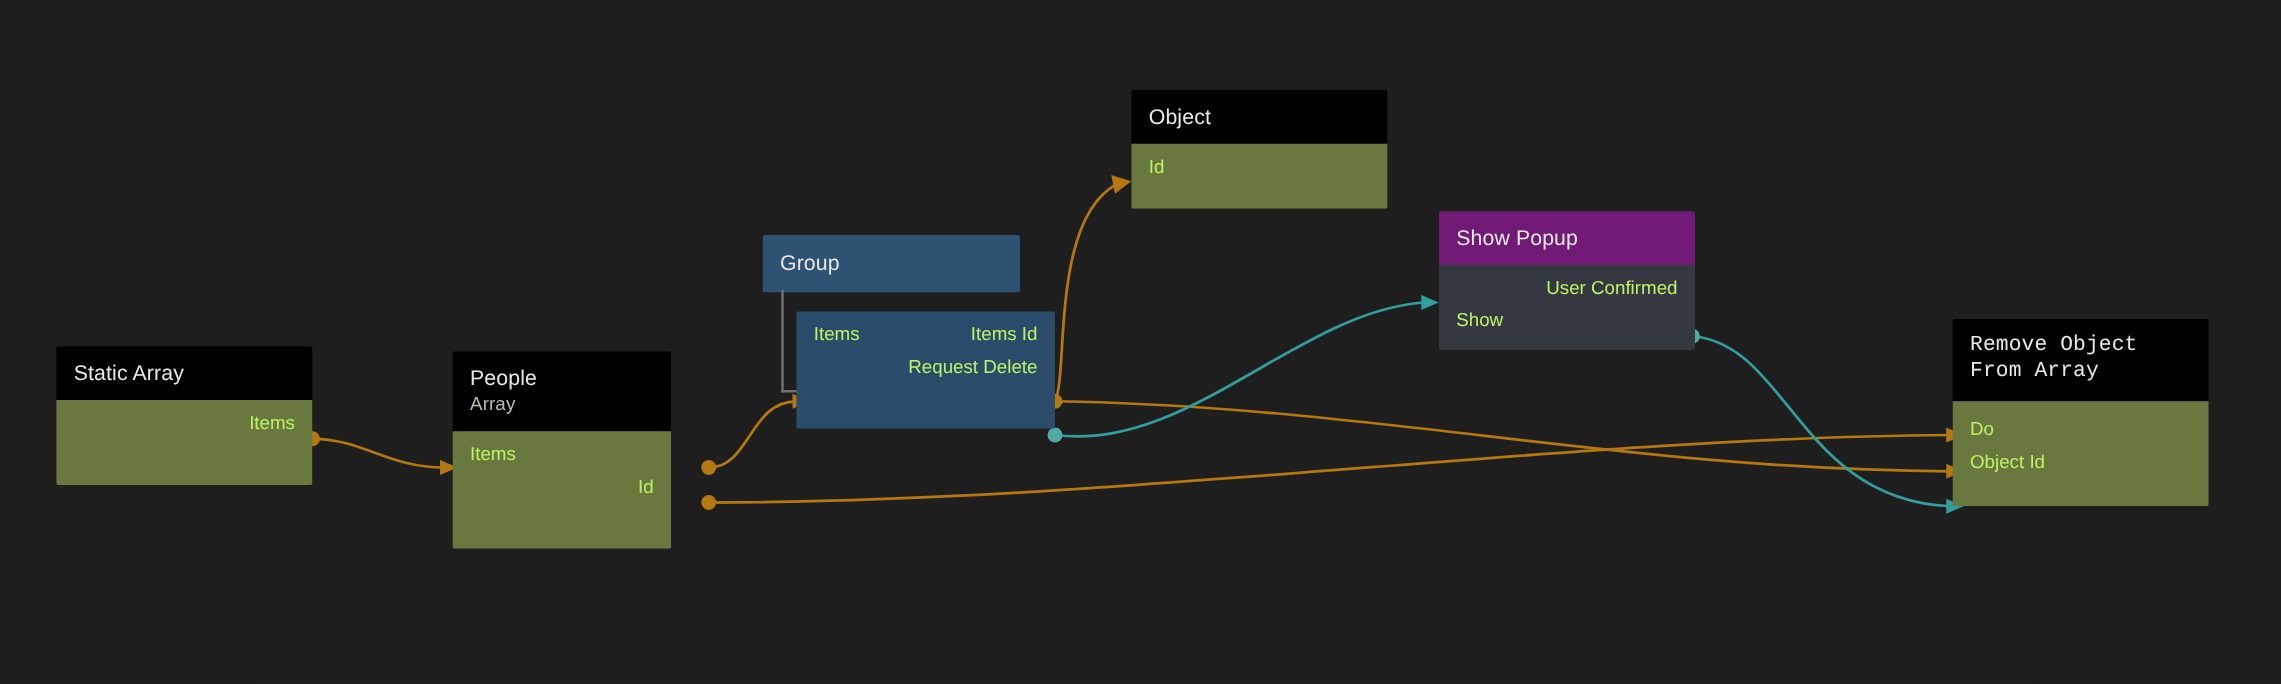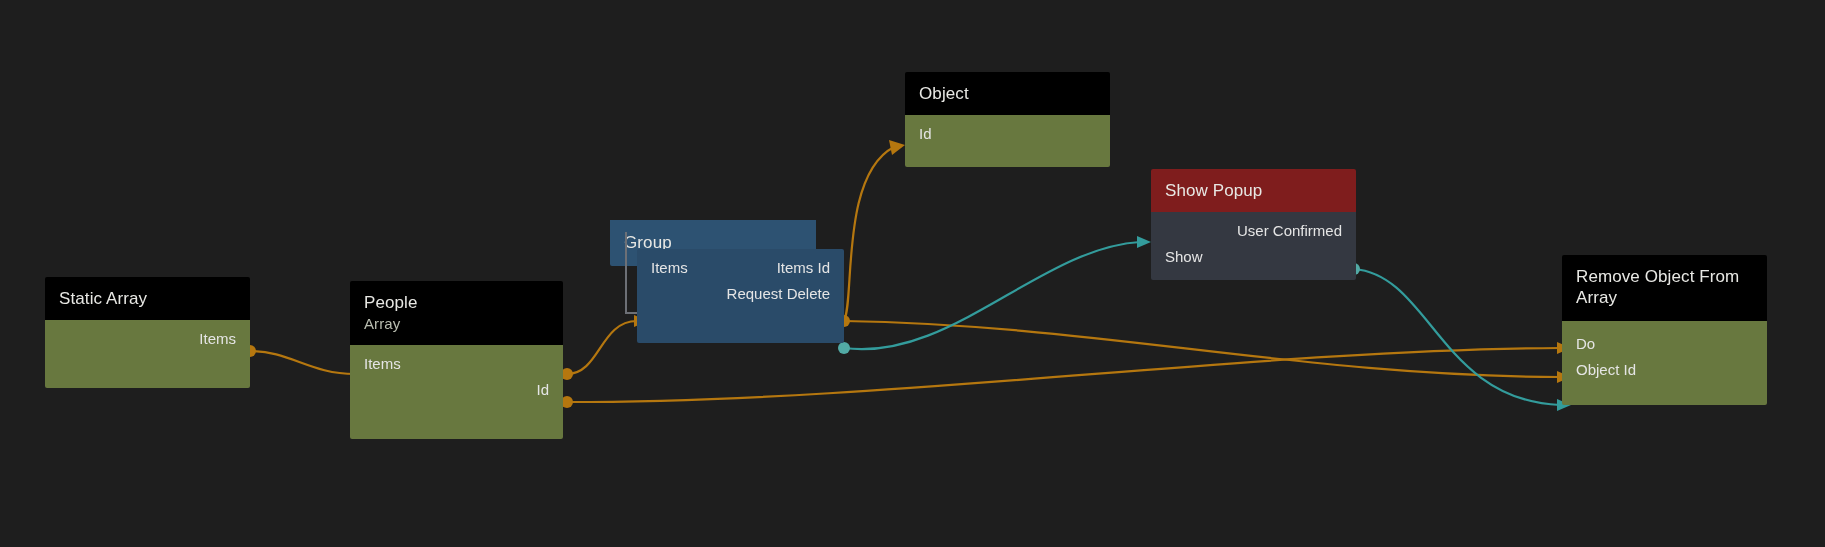--- a/index.html
+++ b/index.html
@@ -50,36 +50,36 @@
     margin-top: 1px;
   }
   .node-body {
     padding: 6px 0 10px 0;
   }
   .port-row {
     position: relative;
     height: 26px;
     line-height: 26px;
     font-size: 15px;
-    color: #e5e5e5;
+    color: #bef264;
     padding: 0 14px;
     white-space: nowrap;
   }
   .port-row.out { text-align: right; }
   .port-row.in  { text-align: left; }
 
   
   .green .node-header { background: #000000; }
   .green .node-body   { background: #68783f; }
   
-  .blue .node-header  { background: #2d5272; margin-top: 32px; }
+  .blue .node-header  { background: #2d5272; }
   .blue .node-body    { background: #2a4b69; }
   .blue.plain .node-header { background: #2d5272; }
   
-  .slate .node-header { background: #7f1d1d; }
+  .slate .node-header { background: #701a75; }
   .slate .node-body   { background: #343841; }
 
   .group-bracket {
     position: absolute;
     border-left: 2px solid #6d7076;
     border-bottom: 2px solid #6d7076;
     box-sizing: border-box;
   }
   svg .wire-orange {
     fill: none;
@@ -136,21 +136,21 @@
       <span>Static Array</span>
     </div>
     <div class="node-body">
       <div class="port-row out">
         <span>Items</span>
       </div>
       <div class="port-row"></div>
     </div>
   </div>
 
-  <div class="node green" style="left:350px; top:281px; width:213px;">
+  <div class="node green" style="left:362px; top:281px; width:175px;">
     <div class="node-header">
       <span>People</span>
       <span class="node-subtitle">Array</span>
     </div>
     <div class="node-body">
       <div class="port-row in">
         <span>Items</span>
       </div>
       <div class="port-row out">
         <span>Id</span>
@@ -200,21 +200,21 @@
       <div class="port-row out">
         <span>User Confirmed</span>
       </div>
       <div class="port-row in">
         <span>Show</span>
       </div>
     </div>
   </div>
 
   <div class="node green" style="left:1562px; top:255px; width:205px;">
-    <div class="node-header" style="padding-bottom:13px;">
+    <div class="node-header" style="padding-bottom:13px;font-family:Liberation Mono, monospace;">
       <span>Remove Object From Array</span>
     </div>
     <div class="node-body" style="padding-top:10px; padding-bottom:22px;">
       <div class="port-row in">
         <span>Do</span>
       </div>
       <div class="port-row in">
         <span>Object Id</span>
       </div>
     </div>

